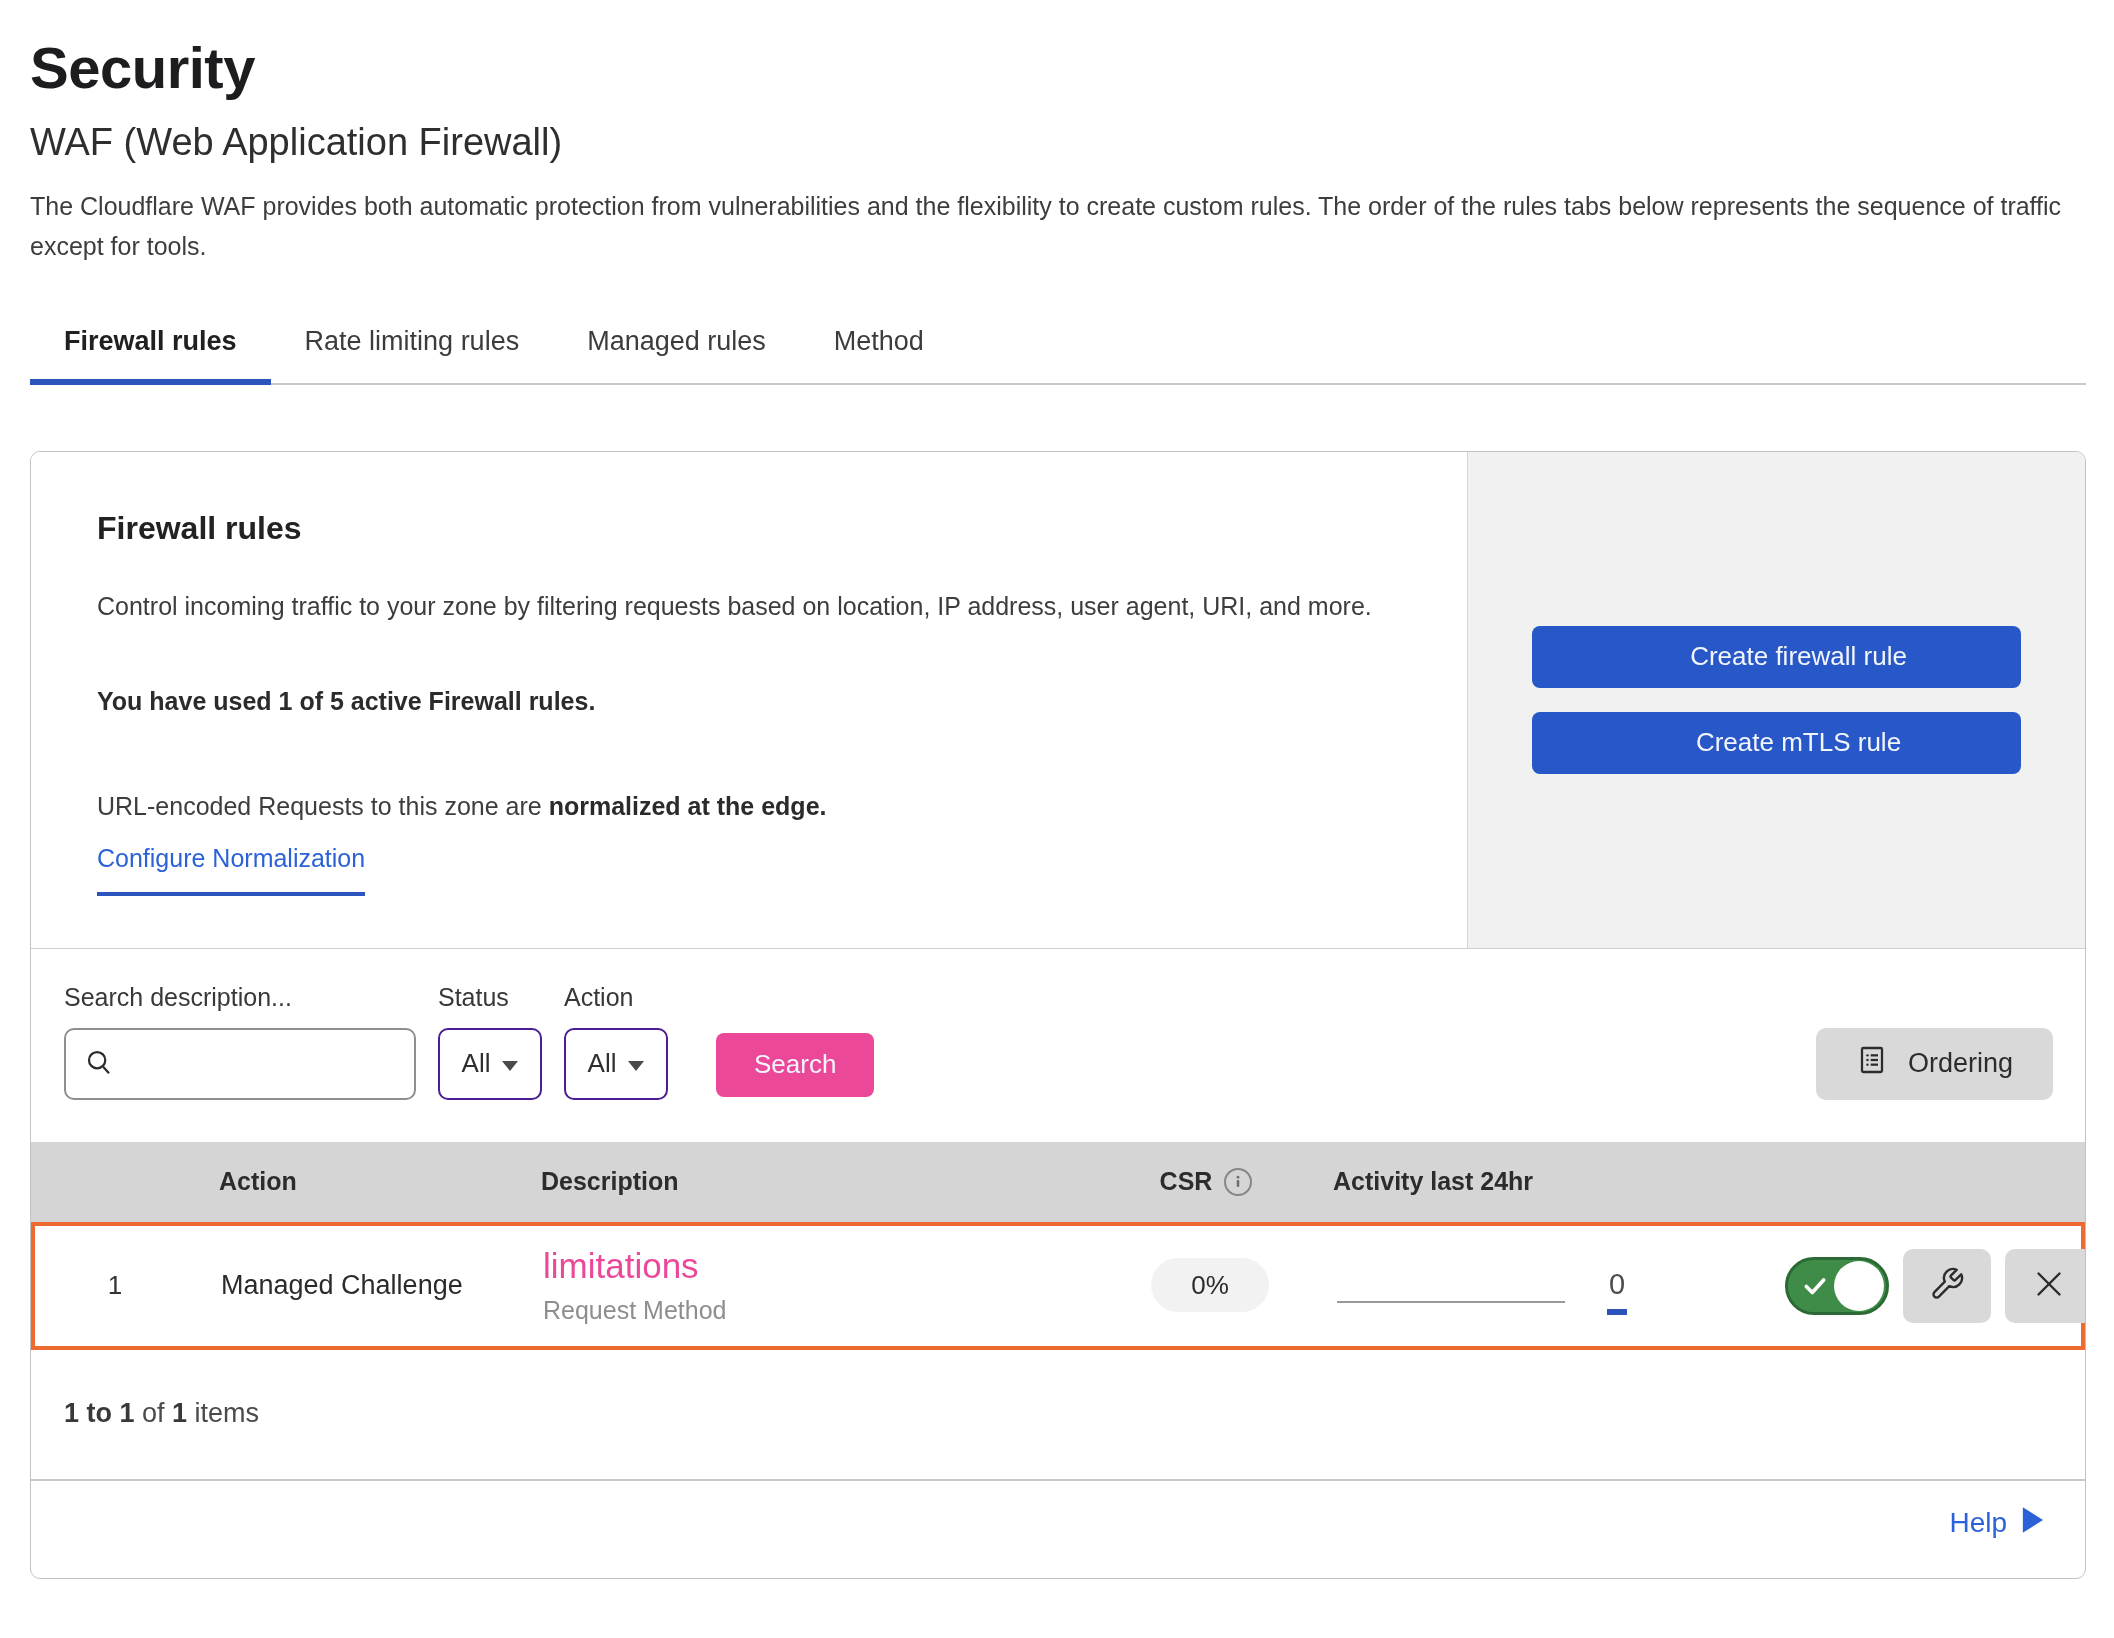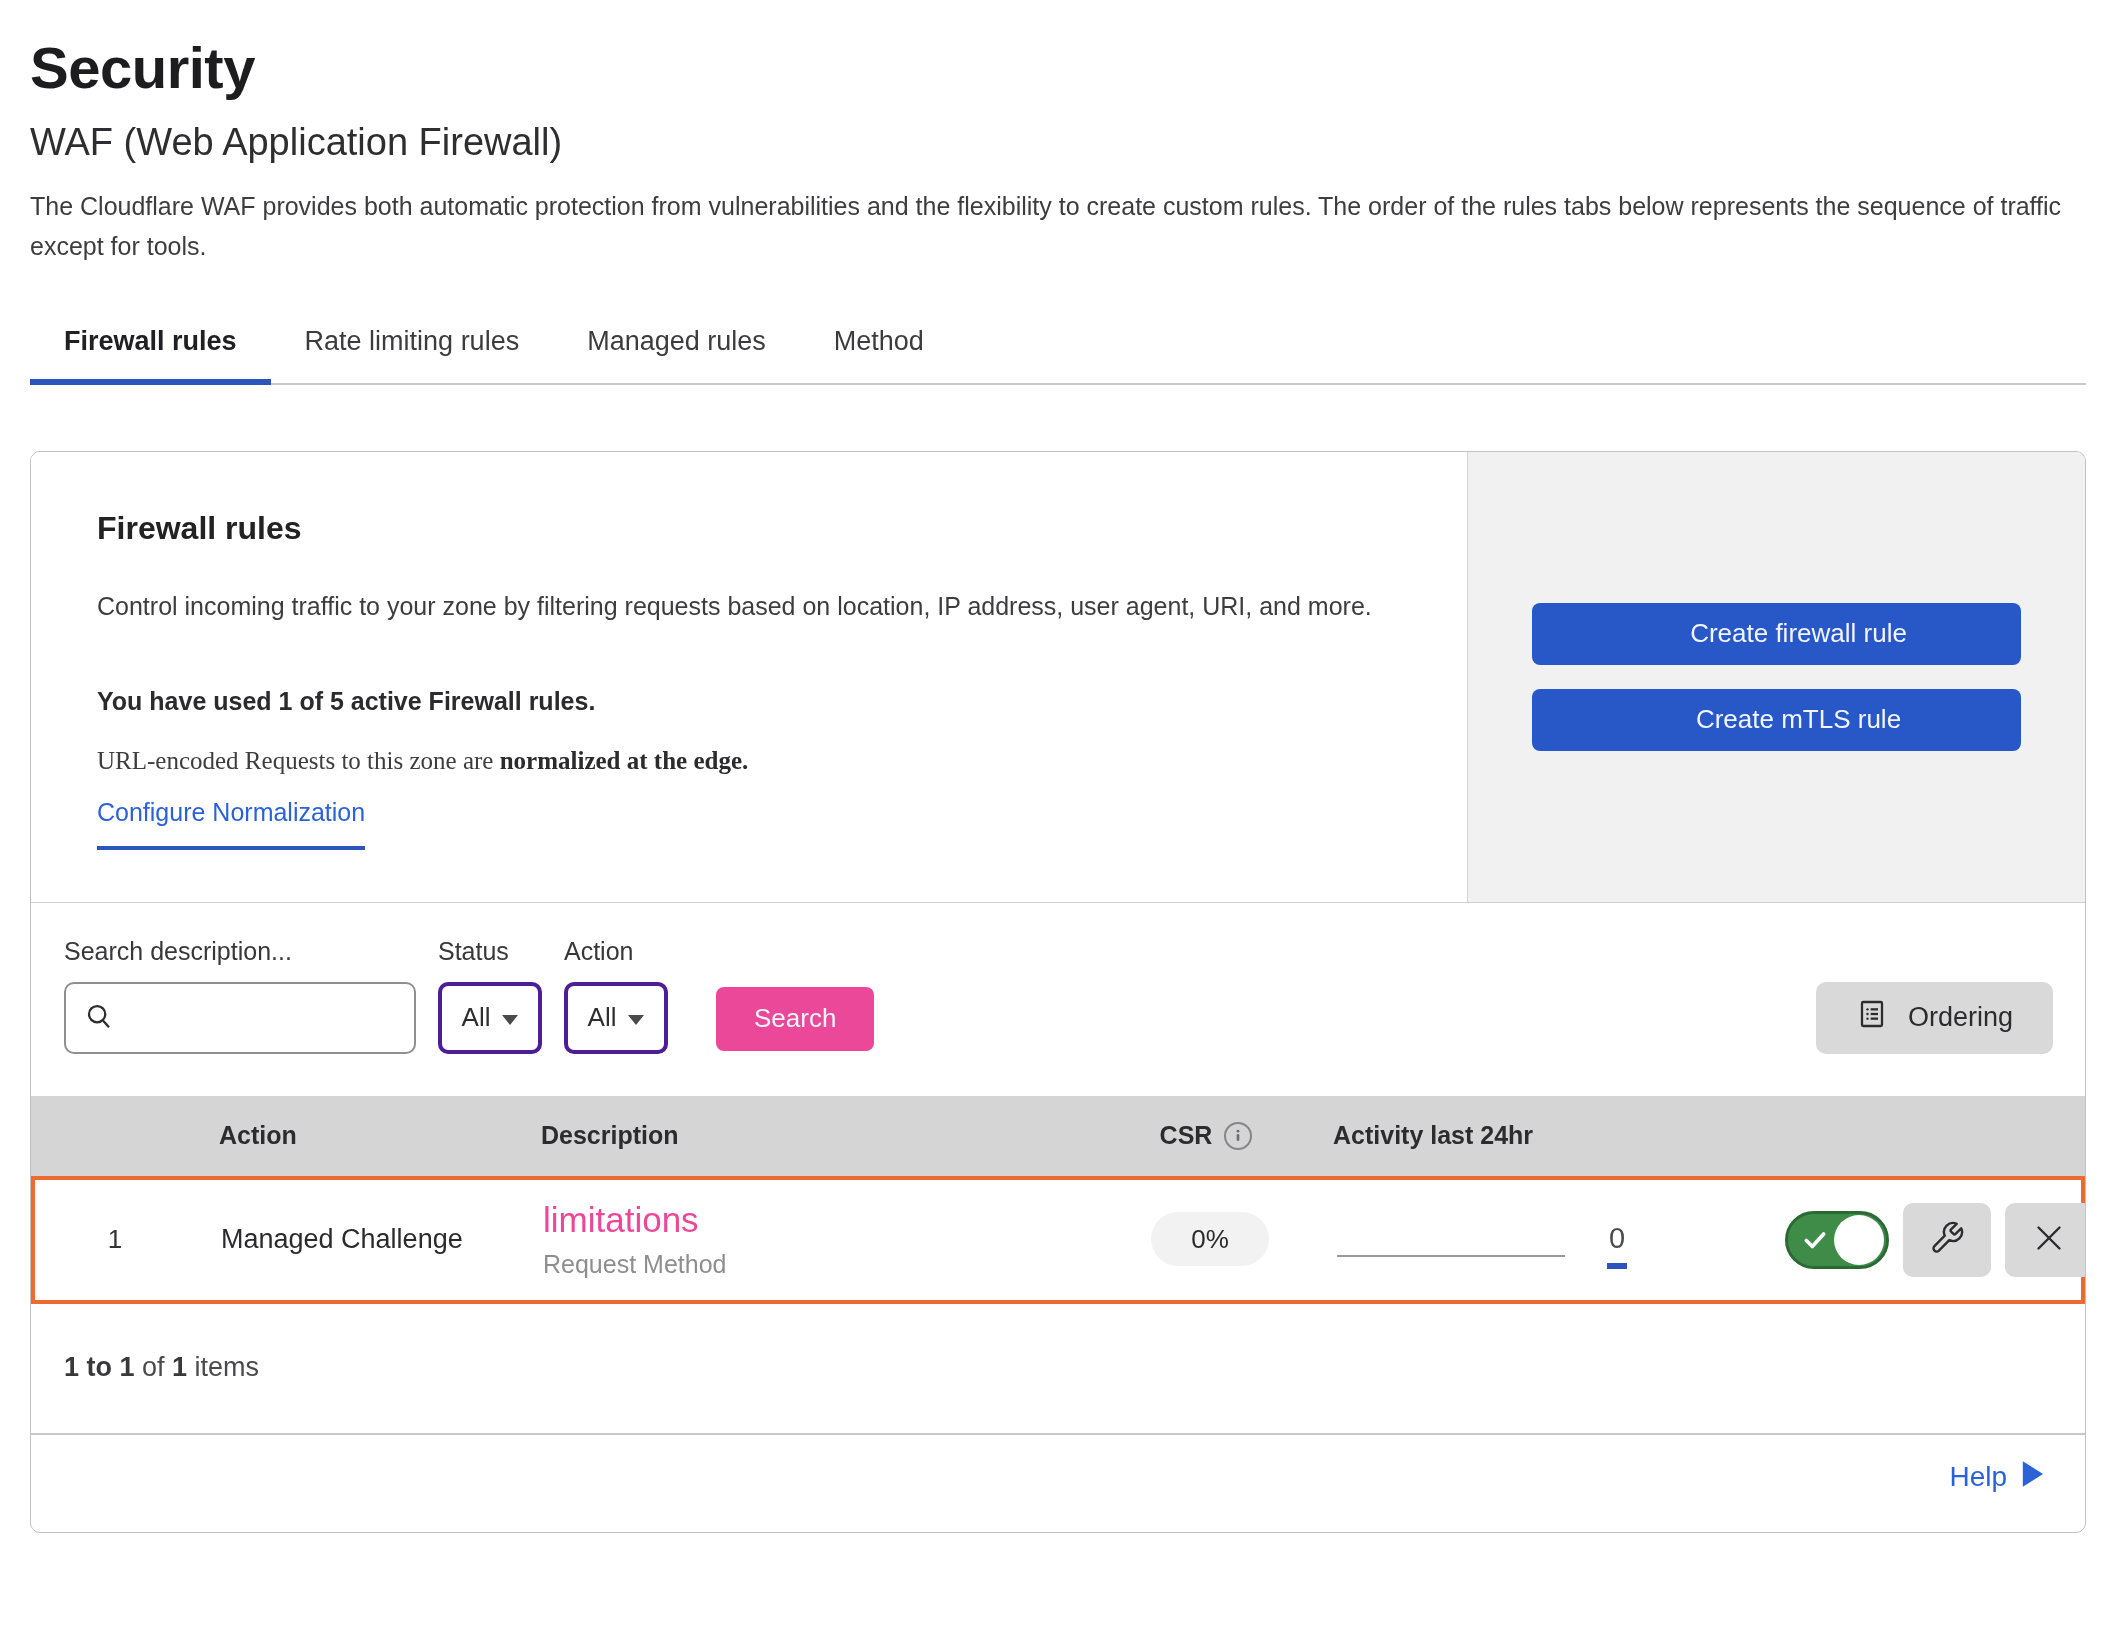--- a/index.html
+++ b/index.html
@@ -38,21 +38,21 @@
   .card-top { display: flex; border-bottom: 1px solid #cfcfcf; }
   .card-top-left { flex: 1 1 auto; background: #fff; padding: 58px 66px 52px 66px; }
   .card-top-right {
     width: 618px; flex: 0 0 618px; background: #f1f1f1; border-left: 1px solid #d4d4d4;
     display: flex; flex-direction: column; justify-content: center; padding: 0 64px; gap: 24px;
   }
 
   .panel-heading { font-size: 32px; font-weight: 700; color: #222; }
   .panel-body { font-size: 25px; line-height: 1.85; color: #3d3d3f; margin-top: 36px; max-width: 1290px; }
   .panel-usage { font-size: 25px; font-weight: 700; color: #2b2b2d; margin-top: 58px; }
-  .panel-norm { font-size: 25px; color: #3d3d3f; margin-top: 26px; line-height: 1.5; font-family: Liberation Serif, serif; }
+  .panel-norm { font-size: 25px; color: #3d3d3f; margin-top: 72px; line-height: 1.5; }
   .panel-norm b { color: #2b2b2d; }
   .link {
     color: #2c62d8; text-decoration: none; cursor: pointer;
   }
   .norm-link { display: inline-block; font-size: 25px; margin-top: 18px; border-bottom: 4px solid #2b55bc; padding-bottom: 19px; }
 
   .btn-primary {
     display: block; width: 100%; height: 62px; border: none; border-radius: 8px;
     background: #2858c8; color: #f2f5fb; font-size: 26px; font-family: inherit; cursor: pointer; padding-left: 44px;
   }
@@ -62,21 +62,21 @@
   .filter-group { margin-right: 22px; }
   .filter-label { font-size: 25px; color: #38383a; margin-bottom: 16px; }
   .search-box {
     width: 352px; height: 72px; border: 2px solid #8f8f92; border-radius: 10px;
     display: flex; align-items: center; padding: 0 18px; background: #fff;
   }
   .search-box input {
     border: none; outline: none; flex: 1; font-size: 25px; font-family: inherit; margin-left: 14px; background: transparent;
   }
   .select-box {
-    width: 104px; height: 72px; border: 4px solid #4c1d95; border-radius: 10px; background: #fff;
+    width: 104px; height: 72px; border: 2px solid #4c1d95; border-radius: 10px; background: #fff;
     display: flex; align-items: center; justify-content: center; gap: 12px;
     font-size: 26px; color: #2e2e30; cursor: pointer;
   }
   .caret-down {
     width: 0; height: 0; border-left: 8px solid transparent; border-right: 8px solid transparent;
     border-top: 10px solid #4a4a4c; margin-top: 4px;
   }
   .btn-search {
     height: 64px; padding: 0 38px; border: none; border-radius: 8px; margin-left: 26px; margin-bottom: 3px;
     background: #ec4899; color: #f2f5fb; font-size: 26px; font-family: inherit; cursor: pointer;

